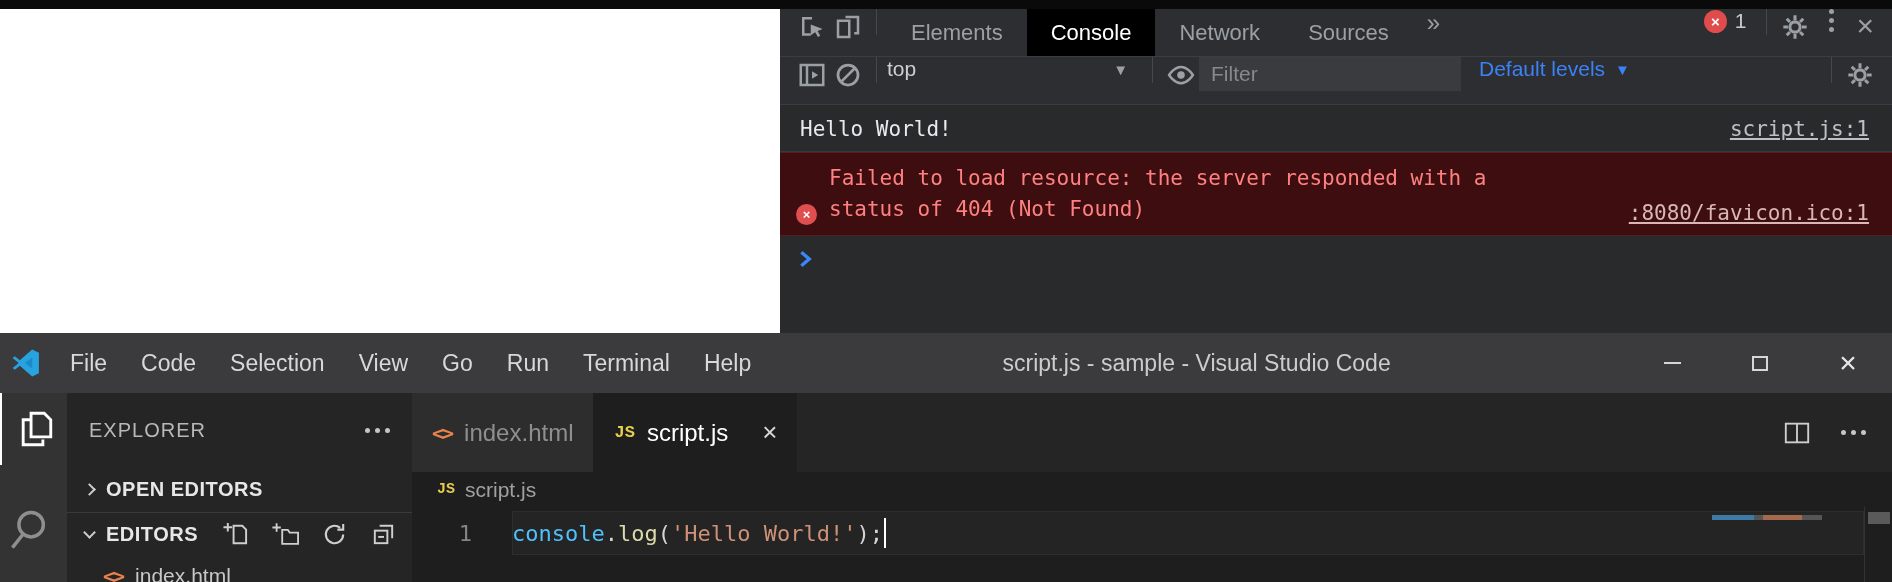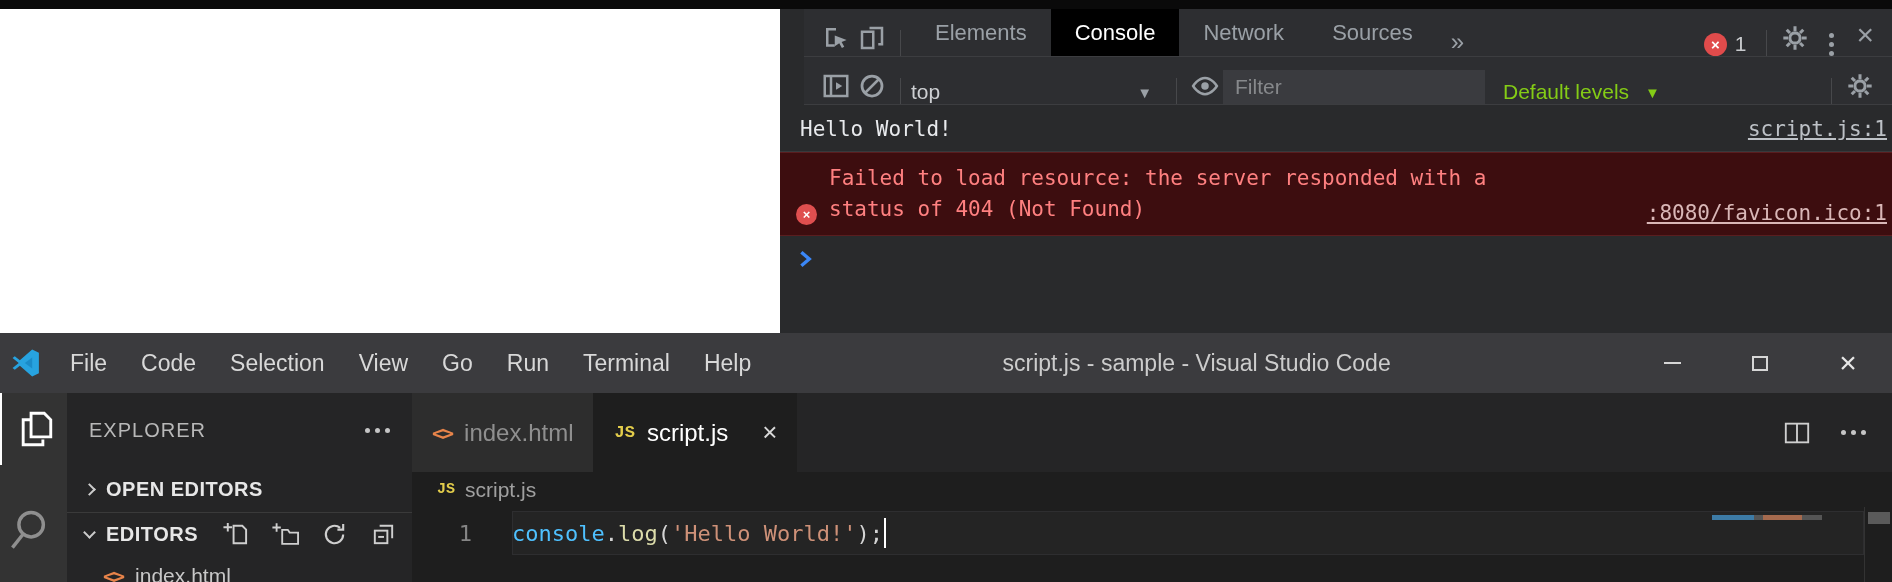--- a/index.html
+++ b/index.html
@@ -9,48 +9,48 @@
 
   
   .top-strip { position:absolute; left:0; top:0; width:1892px; height:9px; background:#0a0a0a; }
 
   
   .browser-page { position:absolute; left:0; top:9px; width:780px; height:324px; background:#ffffff; }
 
   
   .devtools { position:absolute; left:780px; top:9px; width:1112px; height:324px;
               background:#292a2c; color:#9aa0a6; }
-  .dt-row { display:flex; align-items:flex-end;margin-left:24px; }
+  .dt-row { display:flex; align-items:flex-start; }
   .dt-tabbar { height:48px; background:#2d2e31; border-bottom:1px solid #3c3d40; padding-left:14px; }
   .dt-toolbar { height:48px; background:#2d2e31; border-bottom:1px solid #3c3d40; padding-left:14px; }
   .dt-iconbtn { width:36px; height:36px; display:flex; align-items:center; justify-content:center; flex:0 0 auto; }
   .dt-sep { width:1px; height:26px; background:#47484b; margin:0 10px; flex:0 0 auto; }
   .dt-tab { height:100%; display:flex; align-items:center; padding:0 24px; font-size:22px; color:#9aa0a6; }
   .dt-tab.active { background:#000; color:#fff; }
   .dt-more { font-size:24px; padding:0 14px; color:#9aa0a6; }
   .dt-spacer { flex:1; }
   .badge-wrap { display:flex; align-items:center; gap:8px; margin-right:10px; }
   .err-badge { width:23px; height:23px; border-radius:50%; background:#e04b4b; color:#fff;
                font-size:15px; font-weight:bold; display:flex; align-items:center; justify-content:center; }
   .badge-count { font-size:21px; color:#c8cacd; }
   .kebab { display:flex; flex-direction:column; gap:4px; padding:0 16px; }
   .kebab i { width:5px; height:5px; border-radius:50%; background:#9aa0a6; }
   .dt-close { font-size:30px; color:#9aa0a6; padding:0 18px 4px 6px; }
   .ctx-select { display:flex; align-items:center; width:255px; font-size:21px; color:#cdcfd2; }
   .ctx-select .arrow { margin-left:auto; font-size:15px; color:#9aa0a6; padding-right:14px; }
   .dt-filter { width:262px; height:34px; background:#3a3b3f; border:none; outline:none;
                color:#cdcfd2; font-size:21px; padding:0 12px; font-family:"Liberation Sans",sans-serif; }
   .dt-filter::placeholder { color:#87898c; }
-  .dt-levels { display:flex; align-items:center; gap:16px; font-size:21px; color:#84cc16; margin-left:18px; }
+  .dt-levels { display:flex; align-items:center; gap:10px; font-size:21px; color:#3b82f6; margin-left:18px; }
   .dt-levels .arrow { font-size:15px; }
 
   .dt-console { font-family:"DejaVu Sans Mono", monospace; font-size:21px; }
   .msg { display:flex; align-items:flex-end; }
   .msg-log { padding:12px 0 10px 20px; color:#e8eaed; border-bottom:1px solid #38393c; }
-  .msg-src { margin-left:auto; padding-right:5px; white-space:nowrap; }
+  .msg-src { margin-left:auto; padding-right:23px; white-space:nowrap; }
   .msg-src a { color:#bdc1c6; text-decoration:underline; }
   .msg-error { background:#3d0d0f; border-top:1px solid #5a1d1f; border-bottom:1px solid #5a1d1f;
                padding:10px 0 10px 16px; color:#ff8080; }
   .err-circle { flex:0 0 auto; width:21px; height:21px; border-radius:50%; background:#df4f4f; color:#fff;
                 font-size:13px; font-weight:bold; display:flex; align-items:center; justify-content:center;
                 margin:4px 12px 0 0; font-family:"Liberation Sans",sans-serif; }
   .msg-error .text { width:700px; line-height:31px; }
   .msg-error .msg-src a { color:#d9b7b7; }
   .dt-prompt { padding:14px 0 0 18px; }
 

